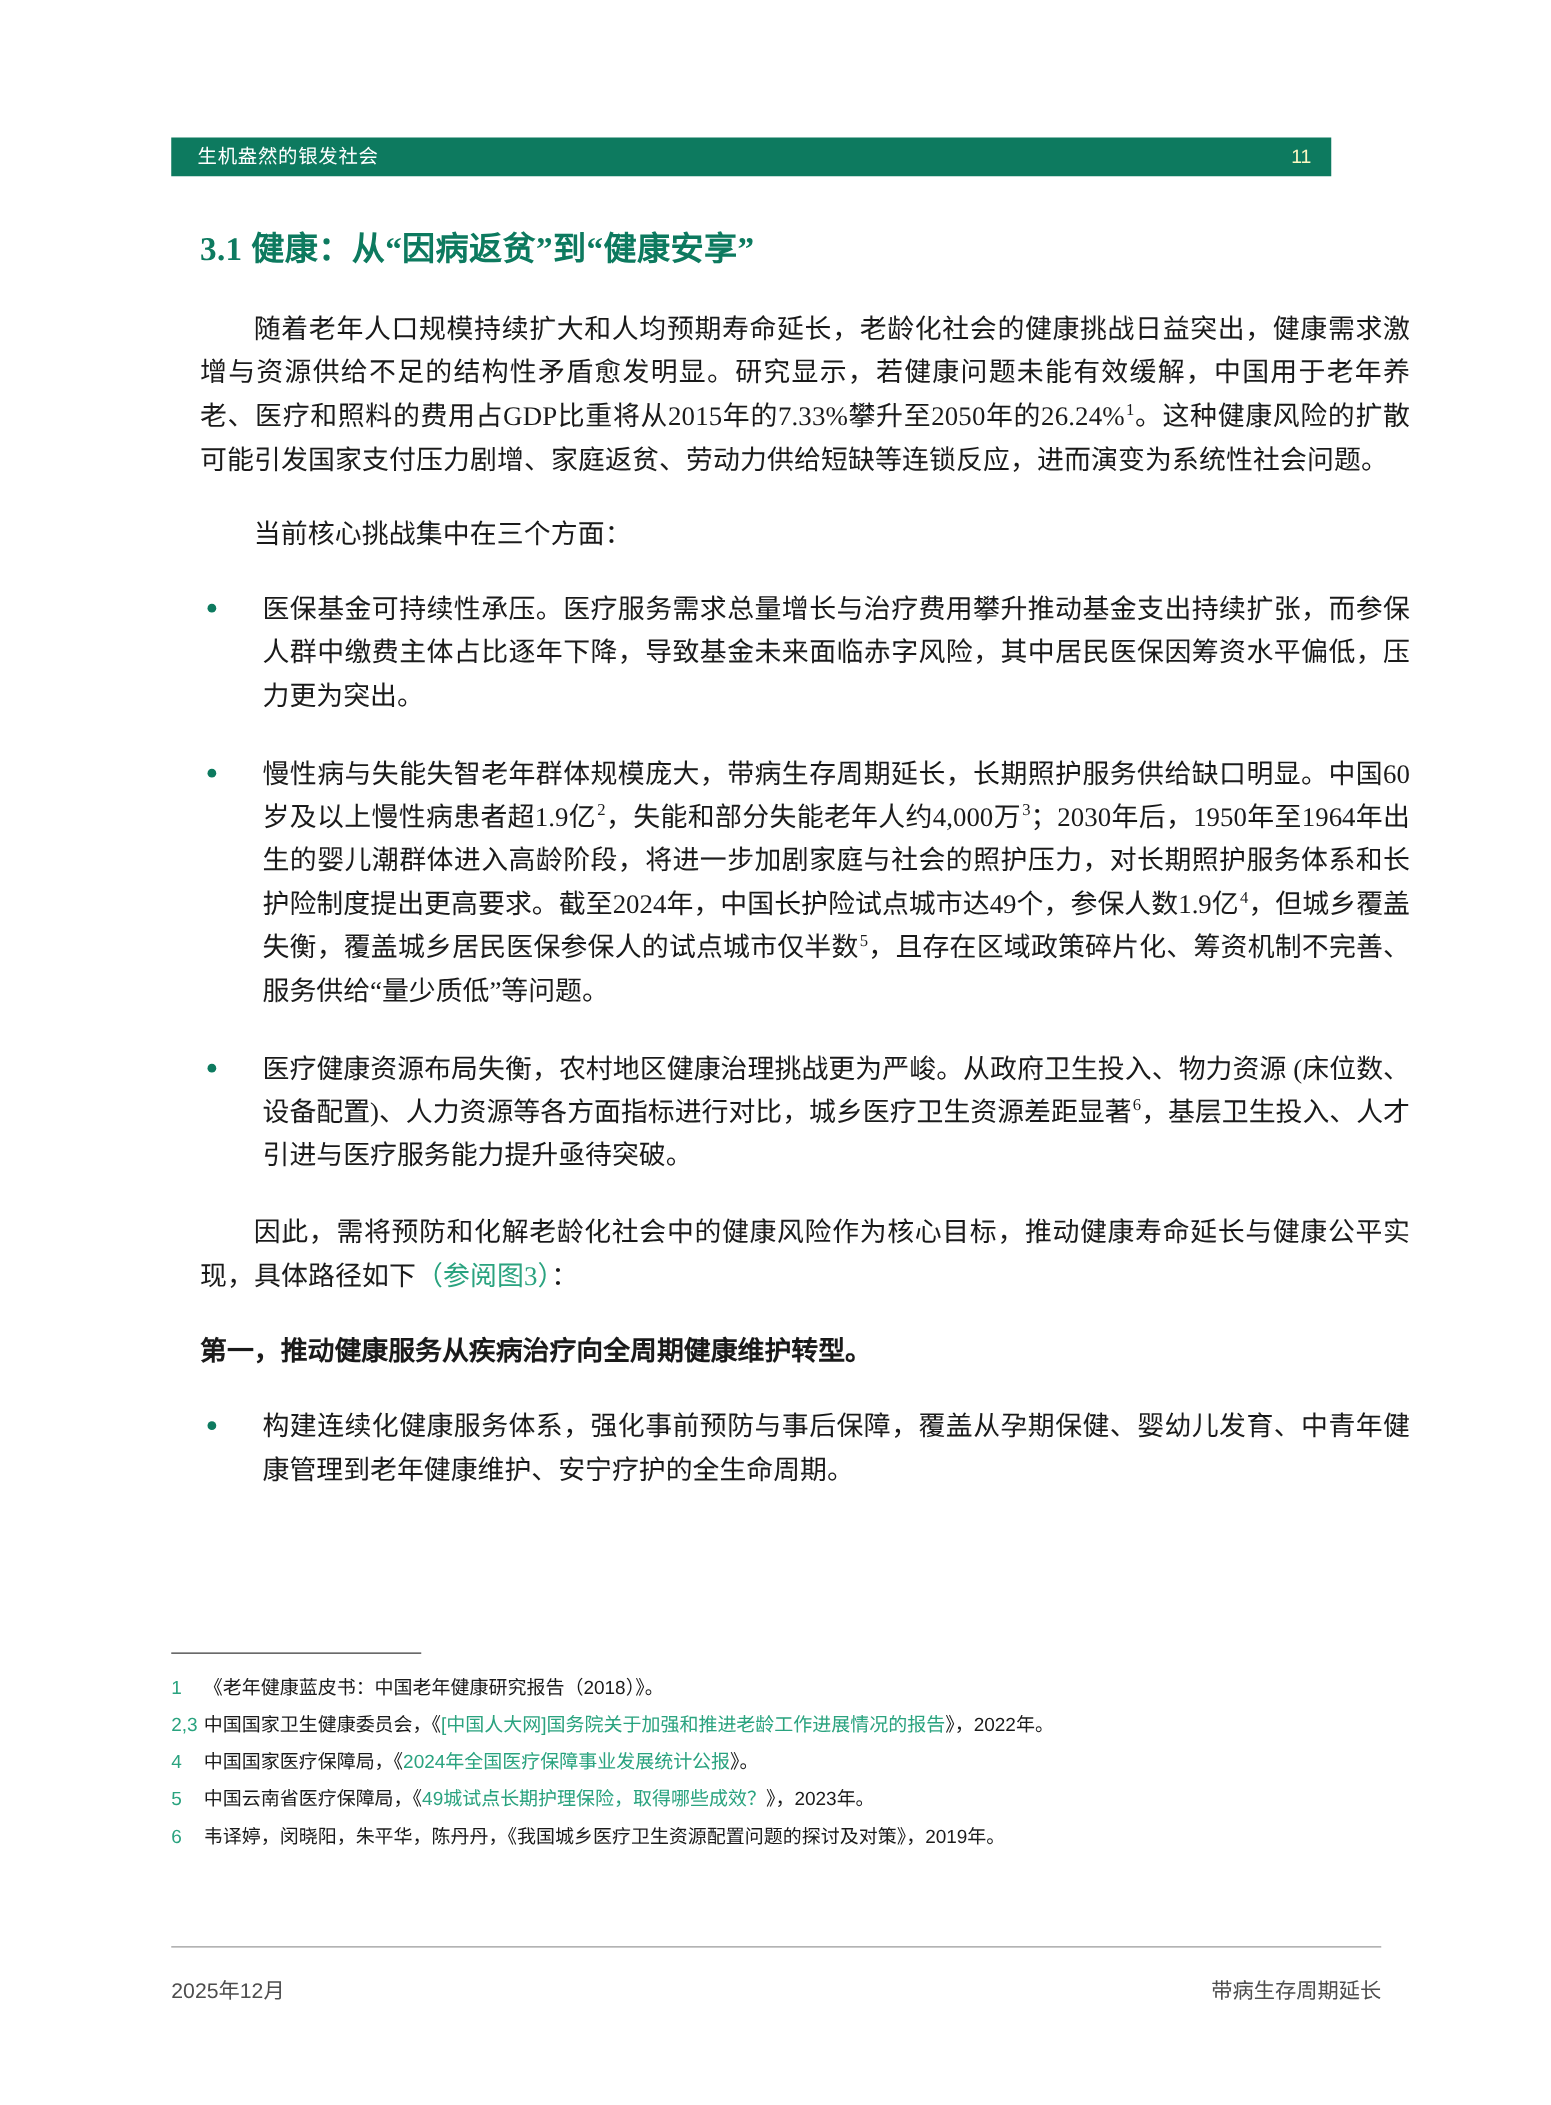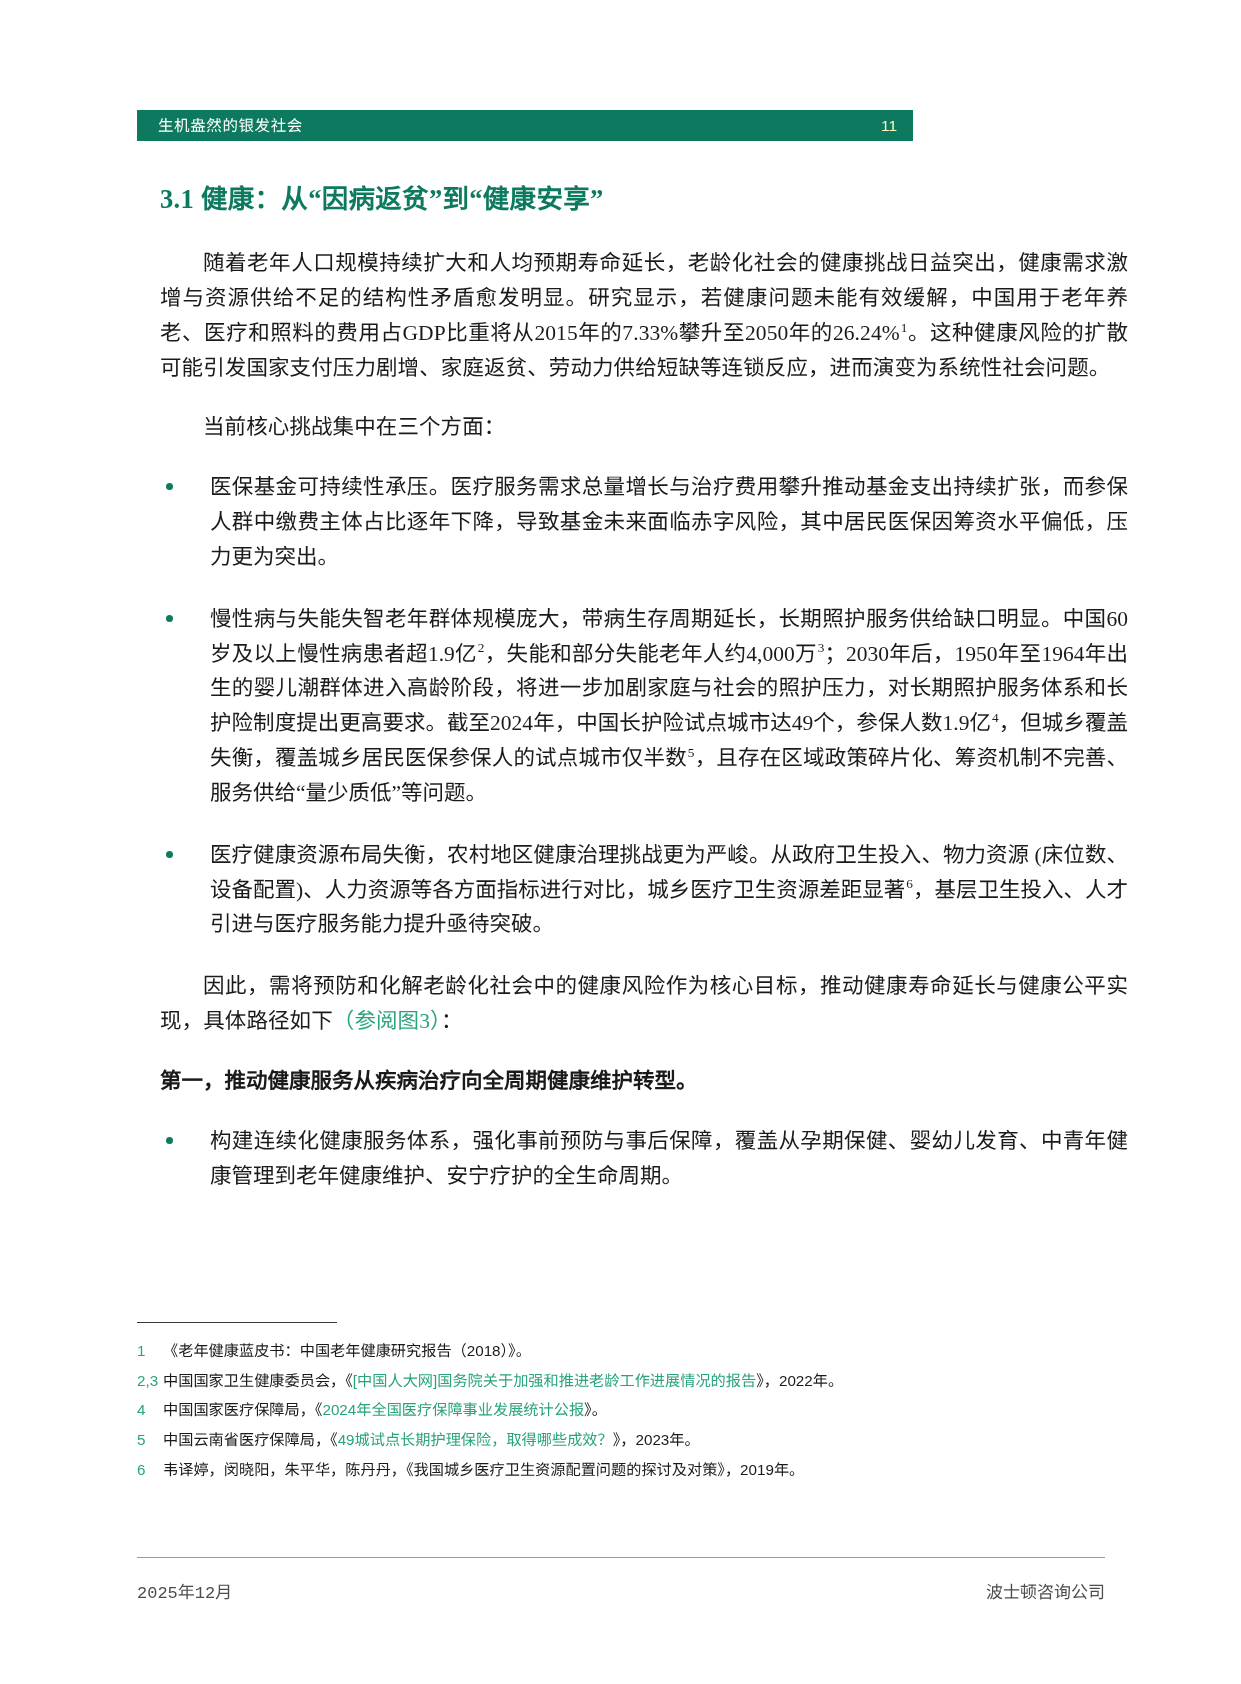--- a/index.html
+++ b/index.html
@@ -21,21 +21,21 @@
     background: #ffffff;
     overflow: hidden;
     box-sizing: border-box;
   }
 
   
   .header-band {
     position: absolute;
     left: 137px;
     top: 110px;
-    width: 776px;
+    width: 928px;
     height: 31px;
     background: #0d7a5f;
     display: flex;
     align-items: center;
     justify-content: space-between;
     padding: 0 16px 0 21px;
     box-sizing: border-box;
   }
   .header-title {
     color: #ffffff;
@@ -169,21 +169,21 @@
     height: 1px;
     background: #9a9a9a;
   }
   .footer {
     position: absolute;
     left: 137px;
     top: 1578px;
     width: 968px;
     display: flex;
     justify-content: space-between;
-    font-family: Liberation Mono, monospace;
+    font-family: Liberation Sans, sans-serif;
     font-size: 17px;
     color: #4d4d4d;
     align-items: center;
   }
 </style>
 </head>
 <body>
 
 <div class="page">
 
@@ -245,16 +245,16 @@
 
     <div class="fn-row">
       <span class="fn-num">6</span>
       <span class="fn-text"><span>韦译婷，闵晓阳，朱平华，陈丹丹，《我国城乡医疗卫生资源配置问题的探讨及对策》，2019年。</span><span class="link-green"></span><span></span></span>
     </div>
   </div>
 
   <div class="footer-rule"></div>
   <div class="footer">
     <span>2025年12月</span>
-    <span>波士顿咨询公司</span>
+    <span>带病生存周期延长</span>
   </div>
 
 </div>
 
 </body></html>

